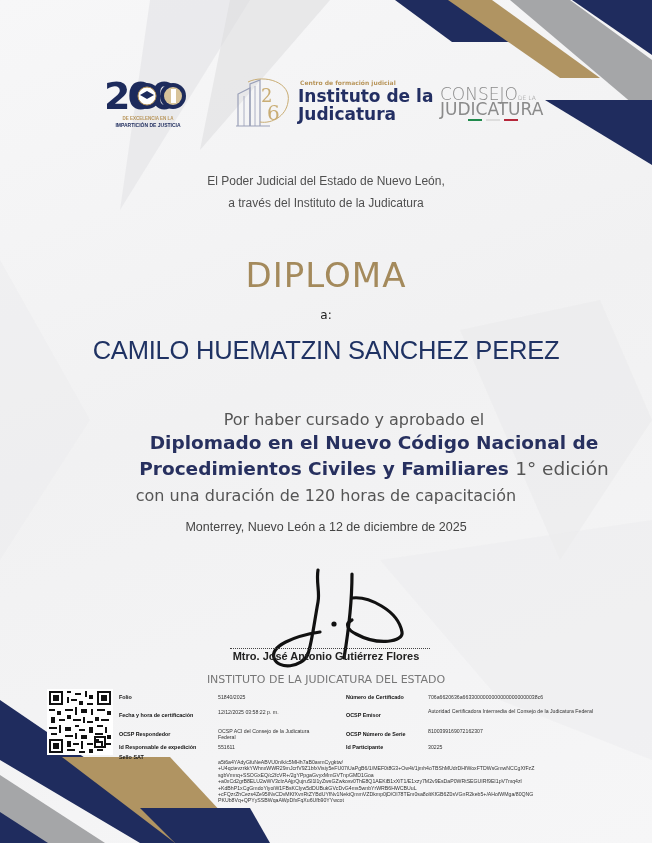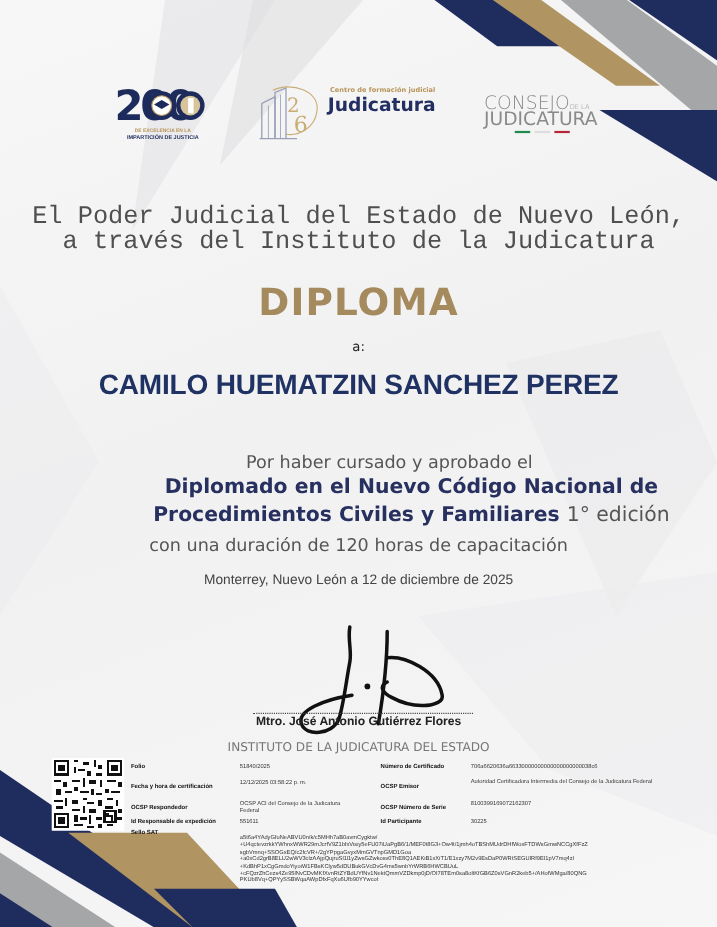--- a/index.html
+++ b/index.html
@@ -21,25 +21,25 @@
   .ij-small { position: absolute; left: 66px; top: 5px; font-size: 6px; font-weight: bold; color: #b8955a; font-family: "DejaVu Sans", sans-serif; }
   .ij-big { position: absolute; left: 64px; top: 13px; font-size: 17px; line-height: 18px; font-weight: bold; color: #232f63; font-family: "DejaVu Sans", sans-serif; }
   .logoCJ { position: absolute; left: 440px; top: 10px; width: 110px; height: 44px; color: #8a8a8a; font-family: "DejaVu Sans", sans-serif; }
   .cj-1 { position: absolute; left: 0; top: 0; font-size: 17px; letter-spacing: 0px; font-weight: 200; }
   .cj-1 small { font-size: 6px; }
   .cj-2 { position: absolute; left: 0; top: 15px; font-size: 17px; letter-spacing: 0px; }
   .cj-flag { position: absolute; left: 28px; top: 35px; width: 54px; height: 2px; display: flex; gap: 4px; }
   .cj-flag span { display: block; height: 2px; width: 14px; }
 
   .center { position: absolute; left: 0; width: 652px; text-align: center; }
-  .intro { top: 186px; font-size: 23px; line-height: 22px; color: #4f4f4f; font-family: Liberation Mono, monospace; }
+  .intro { top: 170px; font-size: 12px; line-height: 22px; color: #4f4f4f; font-family: Liberation Sans, sans-serif; }
   .otorga { top: 238px; font-size: 13px; color: #555; font-family: "DejaVu Sans", sans-serif; }
-  .diploma { top: 255px; font-size: 34px; letter-spacing: 1px; color: #a48a5c; font-family: "DejaVu Sans", sans-serif; font-weight: 700; }
+  .diploma { top: 255px; font-size: 34px; letter-spacing: 1px; color: #a48a5c; font-family: "DejaVu Sans", sans-serif; font-weight: 400; }
   .a-label { top: 308px; font-size: 12px; color: #222; font-family: "DejaVu Sans", sans-serif; }
-  .name { top: 336px; font-size: 25.5px; font-weight: bold; color: #1f3263; letter-spacing: -0.2px; }
+  .name { top: 336px; font-size: 25.5px; font-weight: normal; color: #1f3263; letter-spacing: -0.2px; }
   .por { top: 410px; font-size: 16px; color: #555; font-family: "DejaVu Sans", sans-serif; padding-left: 28px; }
   .course { top: 430px; font-size: 18.5px; line-height: 26px; color: #27305f; font-weight: bold; font-family: "DejaVu Sans", sans-serif; margin-left: 48px; }
   .course .ed { font-weight: normal; color: #555; }
   .duracion { top: 486px; font-size: 16px; color: #555; font-family: "DejaVu Sans", sans-serif; }
   .fecha { top: 520px; font-size: 12.5px; color: #444; }
 
   .signature { position: absolute; left: 268px; top: 562px; width: 140px; height: 110px; }
   .sig-dots { position: absolute; left: 230px; top: 648px; width: 200px; border-top: 1px dotted #444; }
   .signer { top: 650px; font-size: 11px; font-weight: bold; color: #222; }
   .signer-role { top: 662px; font-size: 10.5px; color: #777; font-family: "DejaVu Sans", sans-serif; }
@@ -98,20 +98,21 @@
         <path d="M10 50 L10 20" stroke="#9aa0b8" stroke-width="0.8"></path>
         <path d="M16 50 L16 8 L26 4 L26 50" fill="none" stroke="#9aa0b8" stroke-width="1.2"></path>
         <path d="M21 50 L21 10" stroke="#9aa0b8" stroke-width="0.8"></path>
         <line x1="2" y1="50" x2="36" y2="50" stroke="#9aa0b8" stroke-width="1.2"></line>
         <path d="M14 6 C 30 -2, 58 6, 54 26 C 52 40, 38 48, 26 46" fill="none" stroke="#c9ad74" stroke-width="1"></path>
         <text x="27" y="26" font-family="DejaVu Serif, serif" font-size="18" fill="#c9ad74">2</text>
         <text x="33" y="44" font-family="DejaVu Serif, serif" font-size="20" fill="#c9ad74">6</text>
       </svg>
       <span class="ij-small">Centro de formación judicial</span>
       <div class="ij-big">
+        <div>Instituto de la</div>
         <div>Judicatura</div>
       </div>
     </div>
 
     <div class="logoCJ">
       <span class="cj-1"><span>CONSEJO</span><small>DE LA</small></span>
       <span class="cj-2">JUDICATURA</span>
       <div class="cj-flag">
         <span style="background:#1f8a4c"></span>
         <span style="background:#dddddd"></span>

